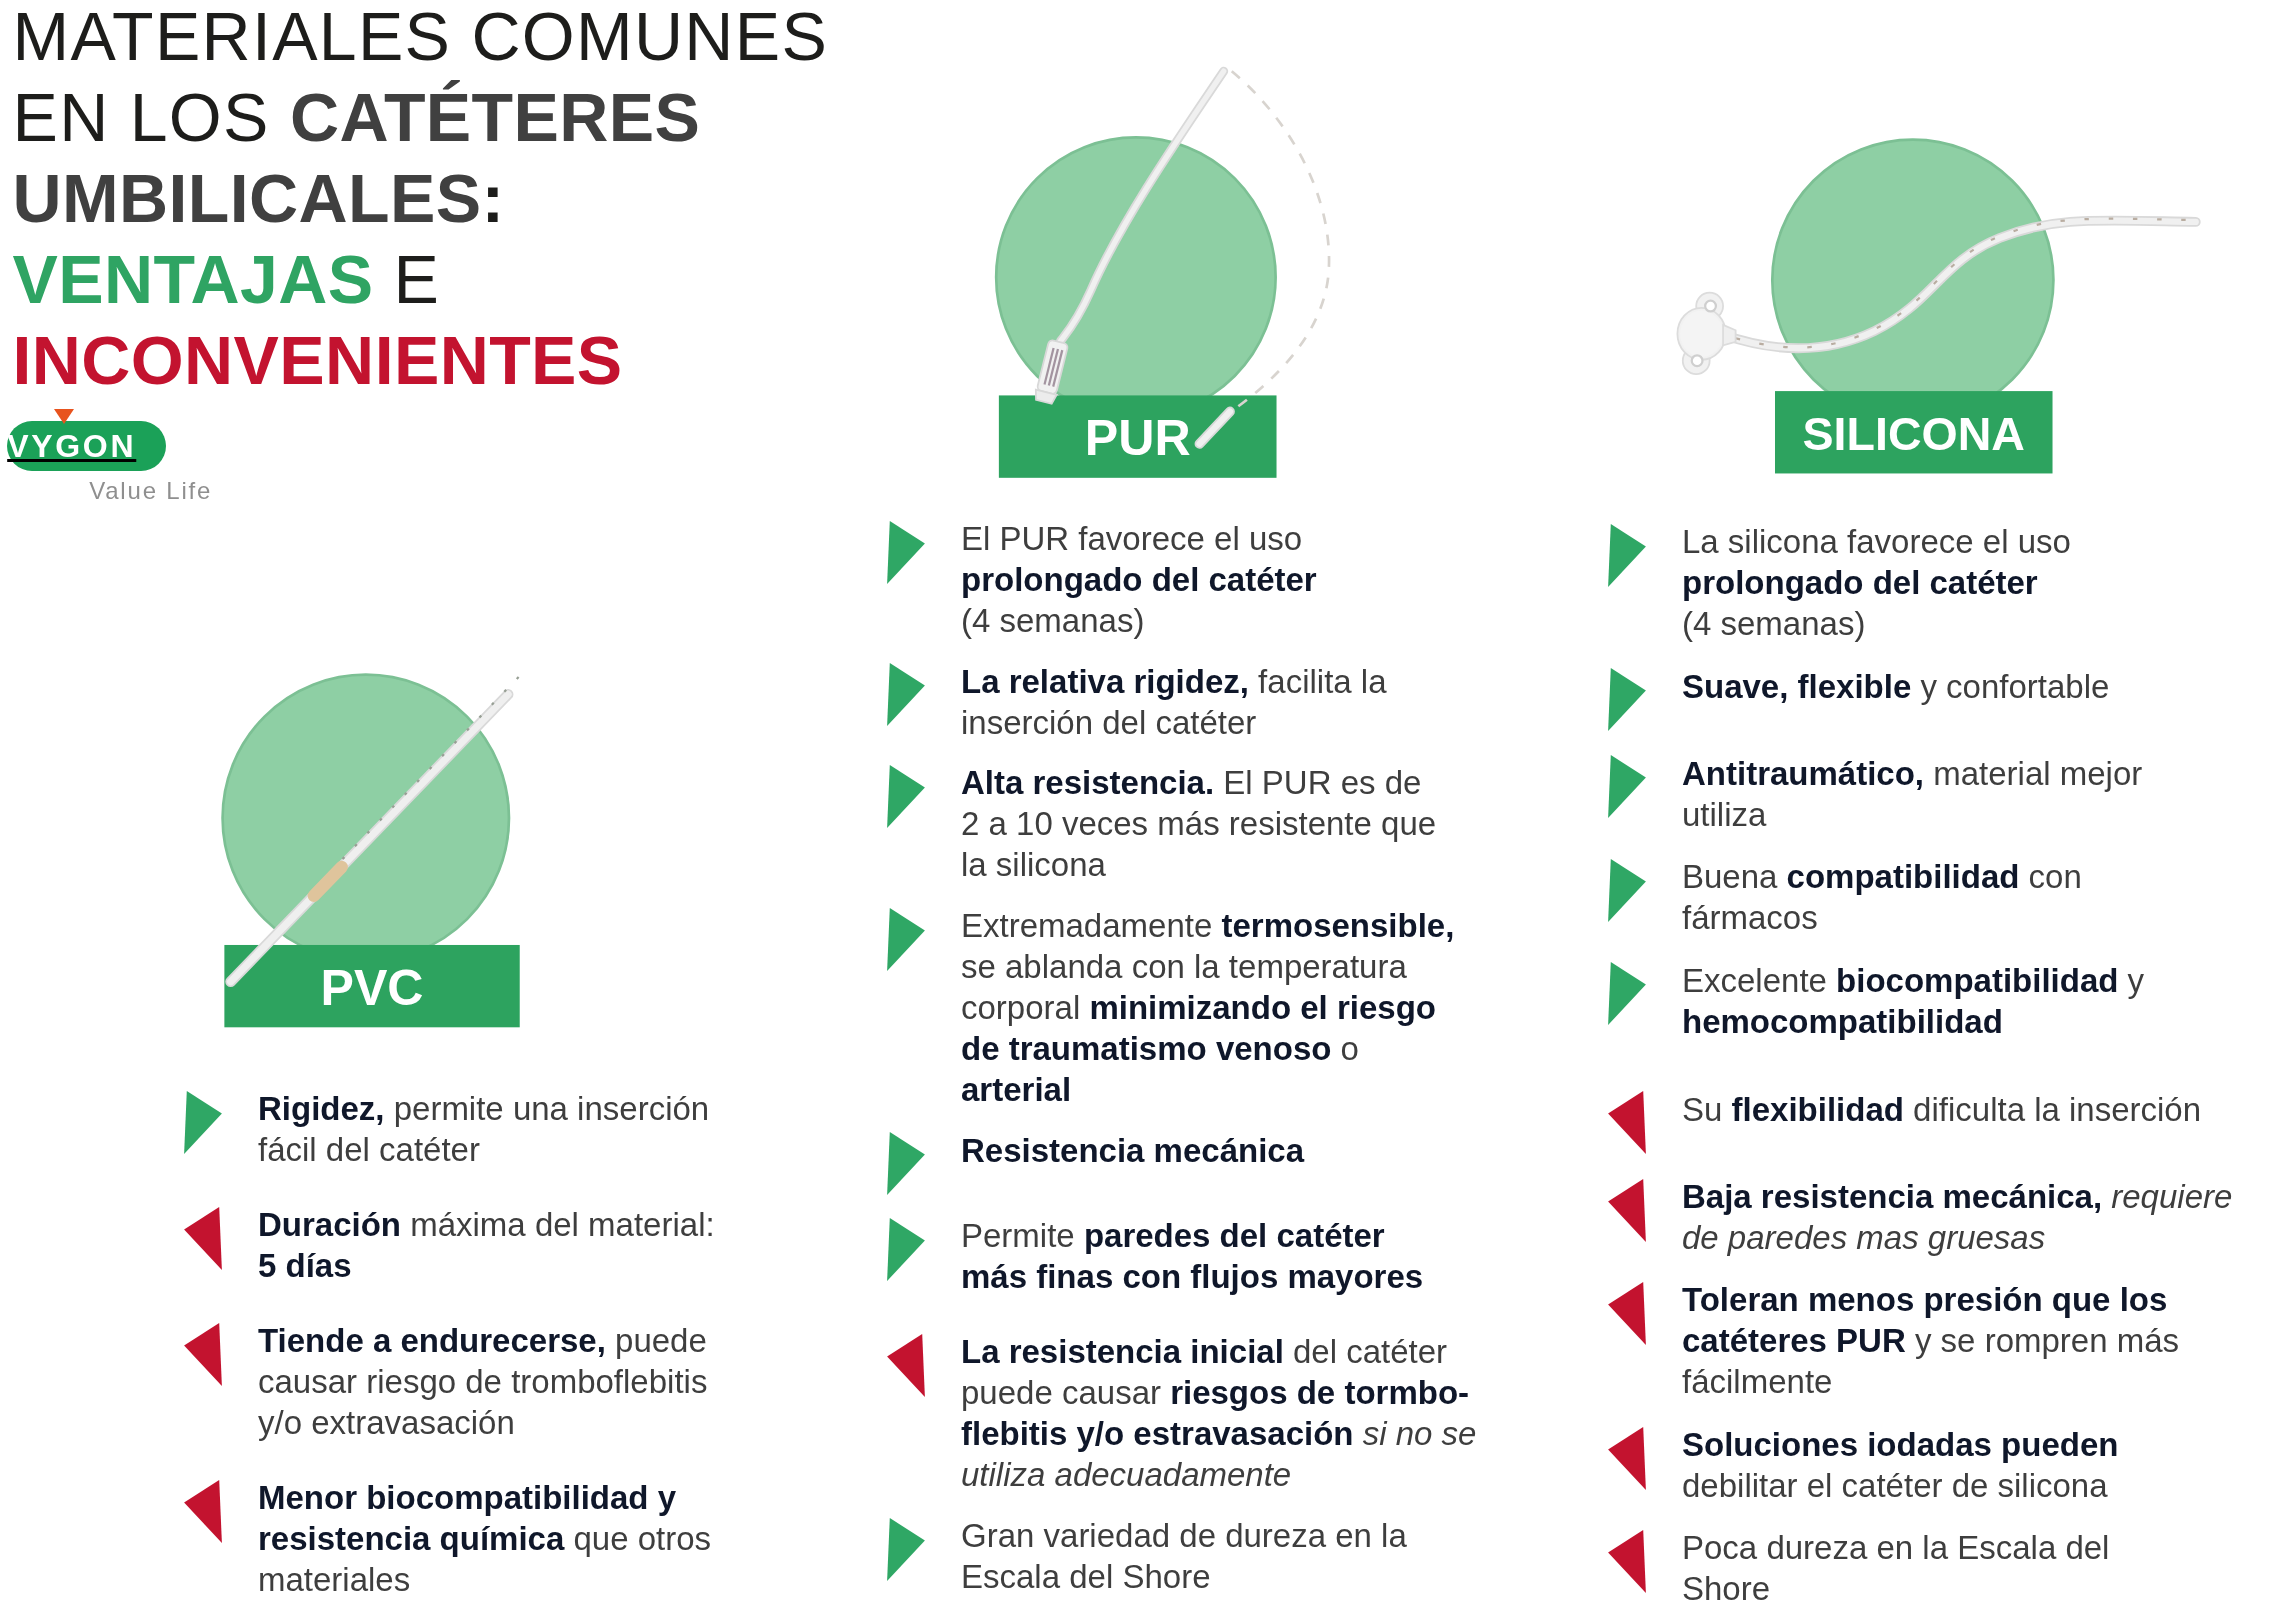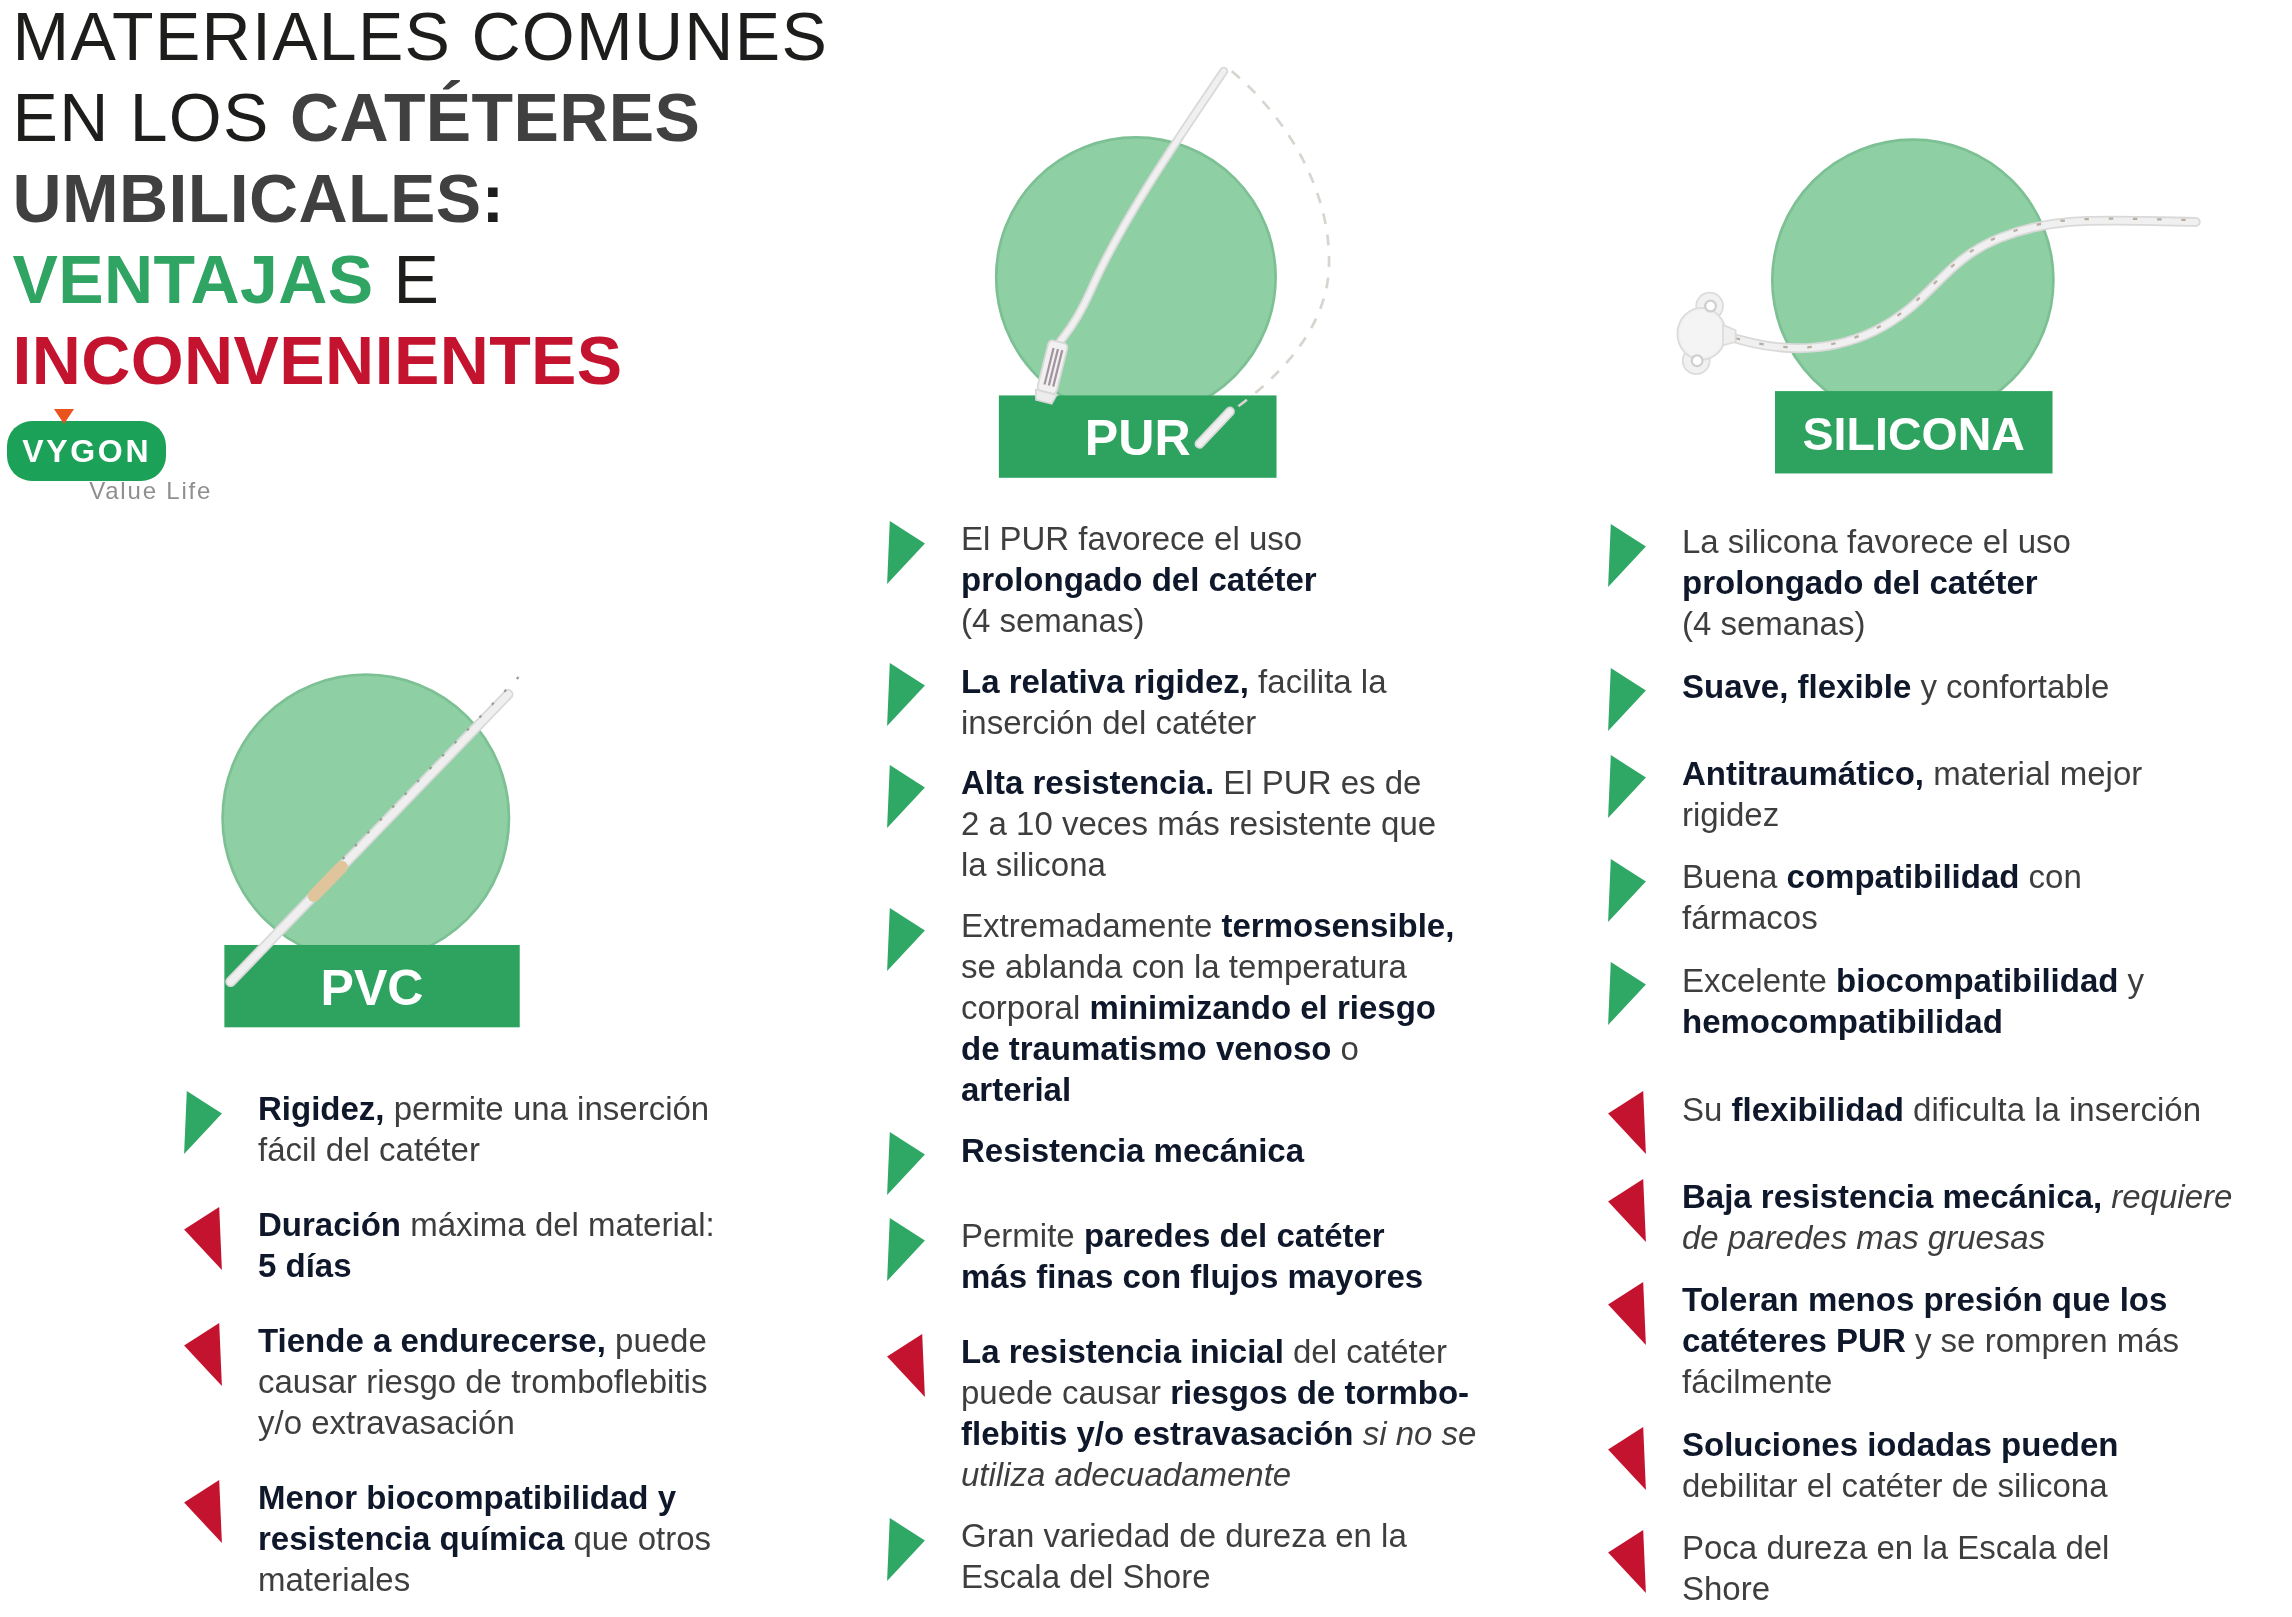--- a/index.html
+++ b/index.html
@@ -11,22 +11,22 @@
   .title{position:absolute;left:12.5px;top:-3.6px;}
   .tl{font-size:68px;line-height:81px;letter-spacing:1.3px;white-space:nowrap;}
   .w-thin{font-weight:300;color:#1d1d1b;}
   .w-bold{font-weight:700;letter-spacing:0.4px;}
   .c-gray{color:#404040;}
   .c-black{color:#1d1d1b;}
   .c-green{color:#2fa463;}
   .c-red{color:#c3132f;}
   
   .logo{position:absolute;left:7.2px;top:421px;width:215px;}
-  .logo-pill{width:159px;height:60px;background:#1ba158;border-radius:25px;
-    display:flex;align-items:center;justify-content:center;position:relative;}
+  .logo-pill{width:159px;height:50px;background:#1ba158;border-radius:25px;
+    display:flex;align-items:center;position:relative;text-decoration:underline;}
   .logo-text{color:#ffffff;font-weight:700;font-size:32px;letter-spacing:2.7px;}
   .logo-triangle{position:absolute;left:47px;top:-12.5px;width:0;height:0;
     border-left:10.7px solid transparent;border-right:10.7px solid transparent;
     border-top:15px solid #e8531e;}
   .tagline{position:absolute;left:82px;top:56px;color:#8f8f8f;font-size:24px;
     letter-spacing:1.8px;font-weight:300;white-space:nowrap;}
   
   .figure{position:absolute;}
   .figure svg{display:block;}
   svg text.banner-label{font-family:"Liberation Sans",sans-serif;font-weight:700;fill:#ffffff;}
@@ -209,21 +209,21 @@
     <div class="item">
       <svg class="arrow" width="38" height="63" viewBox="0 0 42 70">
         <polygon points="3,0 42,25 0,70" fill="#2fa765"></polygon>
       </svg>
       <p><span class="b">Suave, flexible</span><span> y confortable</span></p>
     </div>
     <div class="item">
       <svg class="arrow" width="38" height="63" viewBox="0 0 42 70">
         <polygon points="3,0 42,25 0,70" fill="#2fa765"></polygon>
       </svg>
-      <p><span class="b">Antitraumático,</span><span> material mejor</span><br><span>rigidez</span></p>
+      <p><span class="b">Antitraumático,</span><span> material mejor</span><br><span>utiliza</span></p>
     </div>
     <div class="item">
       <svg class="arrow" width="38" height="63" viewBox="0 0 42 70">
         <polygon points="3,0 42,25 0,70" fill="#2fa765"></polygon>
       </svg>
       <p><span>Buena </span><span class="b">compatibilidad</span><span> con</span><br><span>fármacos</span></p>
     </div>
     <div class="item">
       <svg class="arrow" width="38" height="63" viewBox="0 0 42 70">
         <polygon points="3,0 42,25 0,70" fill="#2fa765"></polygon>

